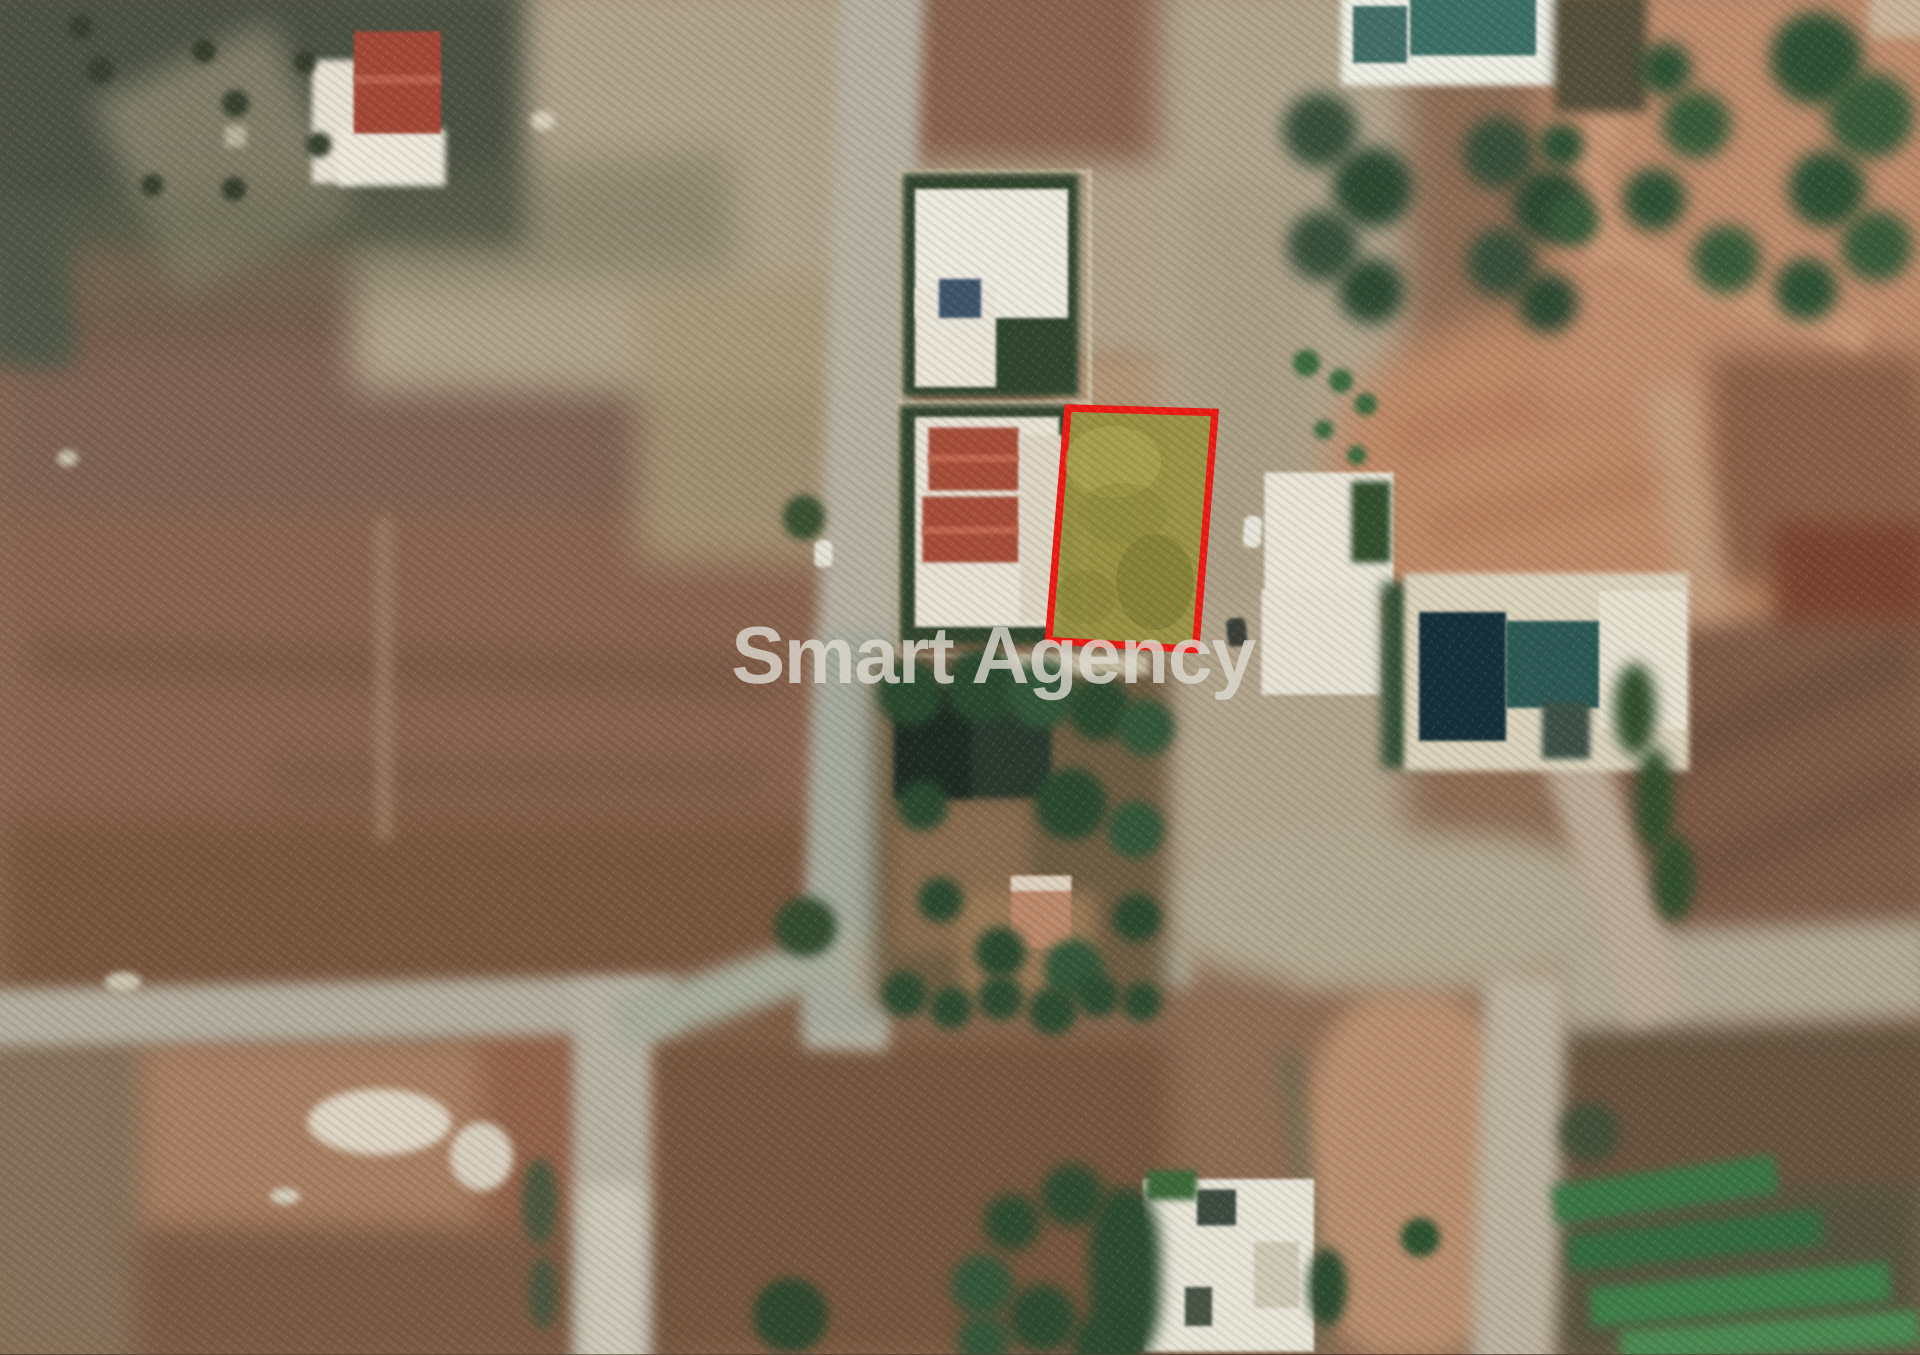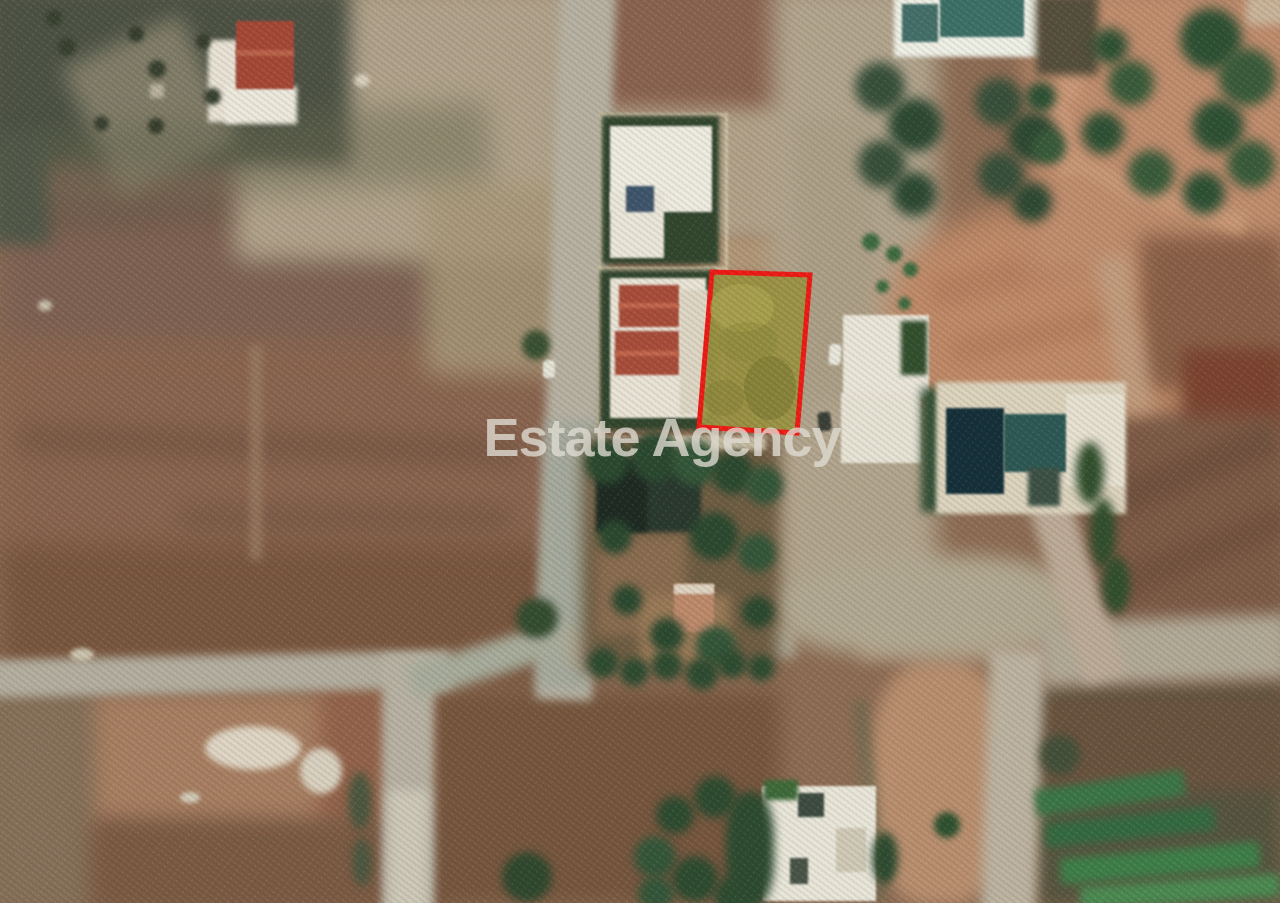--- a/index.html
+++ b/index.html
@@ -233,16 +233,16 @@
 
   <svg id="plot-svg" width="1280" height="903" viewBox="0 0 1280 903">
     <polygon stroke-linejoin="miter" points="712,272 810,275 797,433 699,427" fill="#9b9343" stroke="#ee1c16" stroke-width="5" fill-opacity="0.95"></polygon>
     <ellipse cx="742" cy="308" rx="32" ry="24" fill="#b3ad57" opacity="0.5"></ellipse>
     <ellipse cx="770" cy="388" rx="26" ry="32" fill="#767430" opacity="0.5"></ellipse>
     <ellipse cx="724" cy="398" rx="20" ry="18" fill="#85813a" opacity="0.5"></ellipse>
     <ellipse cx="748" cy="342" rx="30" ry="20" fill="#8a8639" opacity="0.4"></ellipse>
   </svg>
 
   <div class="watermark" style="color: rgba(224, 221, 212, 0.78);">
-    <div>Estate Agency</div>
+    <div>Smart Agency</div>
   </div>
 
 </div>
 
 </body></html>

